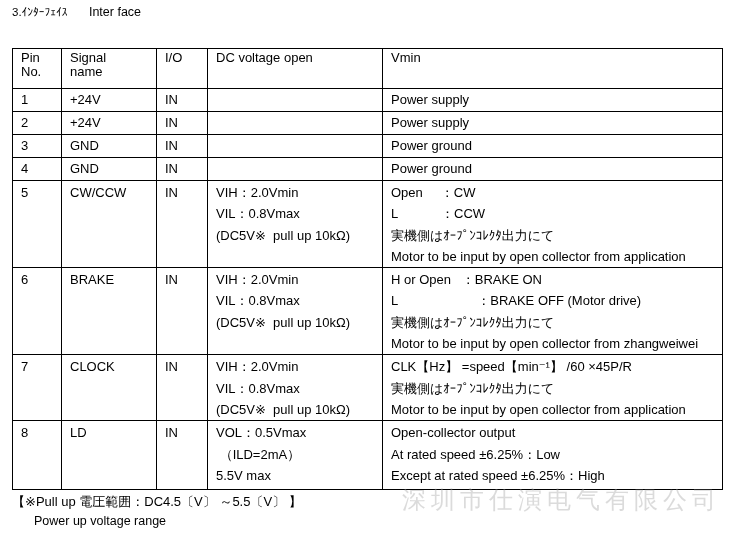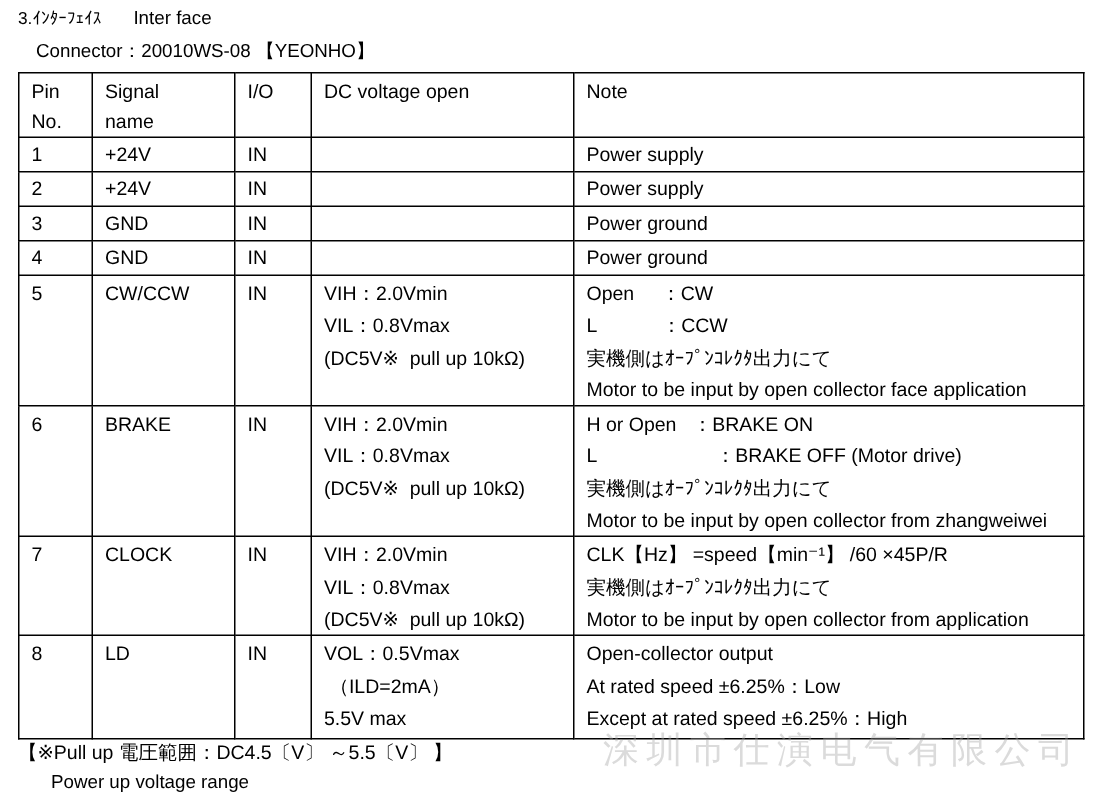--- a/index.html
+++ b/index.html
@@ -28,21 +28,21 @@
     border: 1px solid #000000;
     vertical-align: top;
     text-align: left;
     font-weight: normal;
     font-size: 13px;
     line-height: 21.3px;
     padding: 1px 3px 0 8px;
     white-space: pre-wrap;
     overflow: hidden;
   }
-  table.spec th { height: 40px; line-height: 20px; padding-top: 2px; }
+  table.spec th { height: 40px; line-height: 14px; padding-top: 2px; }
   td.col-pin, th.col-pin { padding-left: 10px; }
   tbody tr:nth-child(1) td, tbody tr:nth-child(2) td,
   tbody tr:nth-child(3) td, tbody tr:nth-child(4) td { height: 23px; line-height: 20px; }
   tbody tr:nth-child(5) td { height: 87px; }
   tbody tr:nth-child(6) td { height: 86px; }
   tbody tr:nth-child(7) td { height: 65px; }
   tbody tr:nth-child(8) td { height: 69px; }
 
   .footer-line1 { position: absolute; left: 8px;  top: 493px; font-size: 13px;   white-space: nowrap; text-align: right; }
   .footer-line2 { position: absolute; left: 30px; top: 514px; font-size: 12.5px; white-space: nowrap; }
@@ -54,39 +54,38 @@
 </head>
 <body>
 
 <div class="page">
 
   <div class="title-line">
     <span class="title-jp">3.ｲﾝﾀｰﾌｪｲｽ</span>
     <span class="title-en">Inter face</span>
   </div>
 
-  <div class="connector-line">Connector：20010WS-08 【YEONHO】</div>
 
   <table class="spec">
     <colgroup>
       <col style="width:49px">
         <col style="width:95px">
         <col style="width:51px">
         <col style="width:175px">
         <col style="width:340px">
     </colgroup>
     <thead>
       <tr>
         <th class="col-pin">Pin
 No.</th>
         <th>Signal
 name</th>
         <th>I/O</th>
         <th>DC voltage open</th>
-        <th>Note</th>
+        <th>Vmin</th>
       </tr>
     </thead>
     <tbody>
     <tr>
       <td class="col-pin">1</td>
       <td>+24V</td>
       <td>IN</td>
       <td></td>
       <td>Power supply</td>
     </tr>
@@ -118,21 +117,21 @@
     <tr>
       <td class="col-pin">5</td>
       <td>CW/CCW</td>
       <td>IN</td>
       <td>VIH：2.0Vmin
 VIL：0.8Vmax
 (DC5V※  pull up 10kΩ)</td>
       <td>Open     ：CW
 L            ：CCW
 実機側はｵｰﾌﾟﾝｺﾚｸﾀ出力にて
-Motor to be input by open collector face application</td>
+Motor to be input by open collector from application</td>
     </tr>
 
     <tr>
       <td class="col-pin">6</td>
       <td>BRAKE</td>
       <td>IN</td>
       <td>VIH：2.0Vmin
 VIL：0.8Vmax
 (DC5V※  pull up 10kΩ)</td>
       <td>H or Open   ：BRAKE ON

